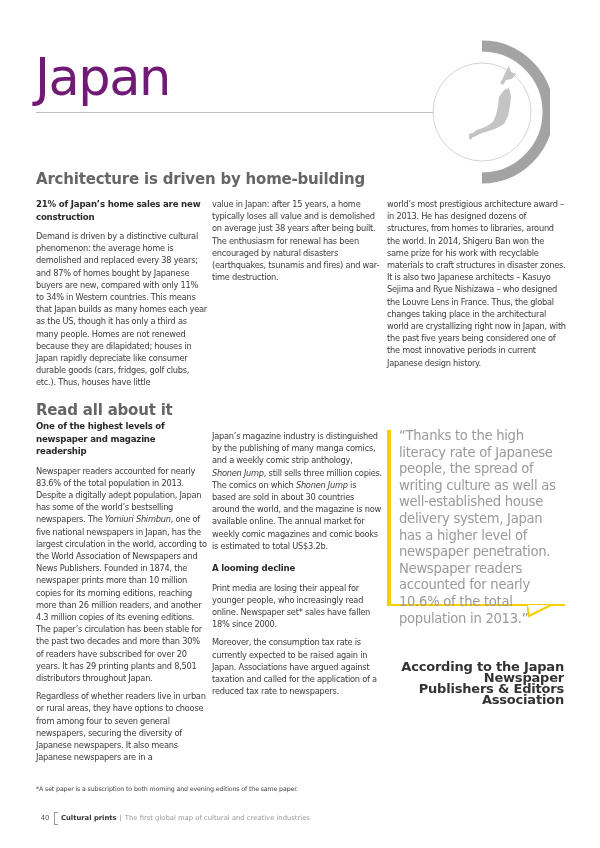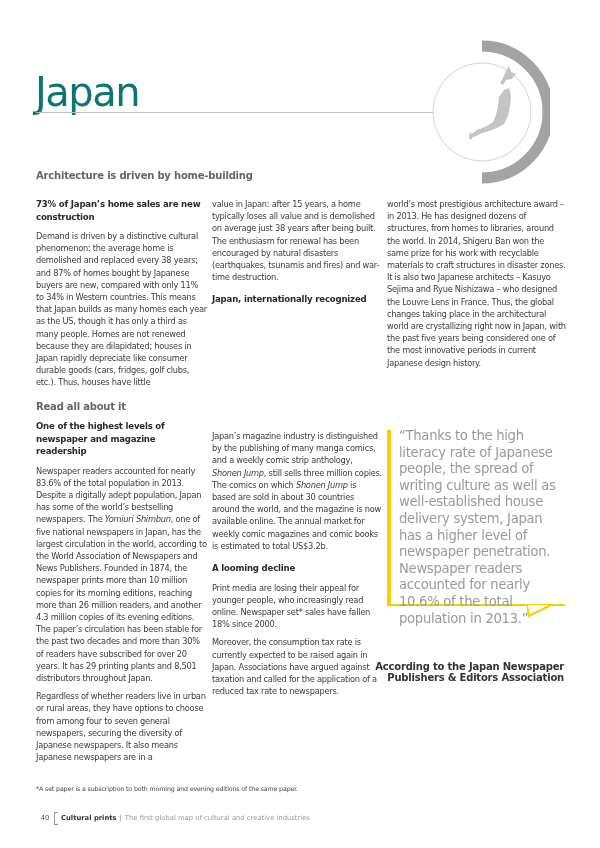--- a/index.html
+++ b/index.html
@@ -2,31 +2,30 @@
 <html><head>
   <meta charset="utf-8">
   <style>
     * { margin: 0; padding: 0; box-sizing: border-box; }
     html, body { width: 600px; height: 848px; background: #ffffff; overflow: hidden; }
     body { position: relative; font-family: "DejaVu Sans", sans-serif; color: #3a3a3a; }
 
     .page-title {
       position: absolute; left: 35px; top: 52px;
       font-family: "DejaVu Sans", sans-serif;
-      font-size: 40px; line-height: 1; color: #0f766e; letter-spacing: -1.5px;
+      font-size: 51px; line-height: 1; color: #701a75; letter-spacing: -1.5px;
       font-weight: normal;
-      margin-top: 20px;
     }
     .title-rule {
       position: absolute; left: 36px; top: 112px; width: 402px; height: 1px; background: #bdbdbd;
     }
     .emblem { position: absolute; left: 420px; top: 38px; width: 130px; height: 150px; }
 
     .section-heading {
-      position: absolute; left: 36px; font-size: 10px; font-weight: bold; color: #666666;
+      position: absolute; left: 36px; font-size: 15px; font-weight: bold; color: #666666;
       font-family: "DejaVu Sans", sans-serif; letter-spacing: -0.2px;
     }
     .col {
       position: absolute; font-size: 8.25px; line-height: 12.2px; color: #3c3c3c;
       font-family: "DejaVu Sans", sans-serif; letter-spacing: -0.25px;
     }
     .col p { margin-bottom: 6px; }
     .col h4 {
       font-size: 8.6px; font-weight: bold; line-height: 12.5px; color: #2a2a2a;
       margin-bottom: 7px; letter-spacing: -0.2px;
@@ -37,21 +36,21 @@
     .quote-bar { position: absolute; left: 0; top: 2px; width: 4px; height: 176px; background: #f5cf00; }
     .quote-bottom { position: absolute; left: 0; top: 176px; width: 178px; height: 2px; background: #f5cf00; }
     .quote-tail { position: absolute; left: 140px; top: 176px; }
     .quote-text {
       position: absolute; left: 12px; top: 0px; width: 168px;
       font-family: "DejaVu Sans", sans-serif; font-size: 13.2px; line-height: 16.6px;
       color: #9a9a9a; letter-spacing: -0.3px;
     }
     .quote-source {
       position: absolute; right: 36px; top: 661px; width: 200px; text-align: right;
-      font-size: 10px; line-height: 11px; font-weight: bold; color: #333; letter-spacing: -0.2px;
+      font-size: 13px; line-height: 11px; font-weight: bold; color: #333; letter-spacing: -0.2px;
     }
     .footnote {
       position: absolute; left: 36px; top: 785px; font-size: 6.3px; color: #444; letter-spacing: -0.15px;
     }
     .footer { position: absolute; left: 36px; top: 811px; height: 14px; display: flex; align-items: center; font-size: 6.8px; }
     .page-num { color: #555; width: 18px; text-align: center; }
     .footer-bracket { width: 4px; height: 13px; border-left: 1px solid #999; border-top: 1px solid #999; border-bottom: 1px solid #999; margin-right: 3px; }
     .pub-name { font-weight: bold; color: #333; margin-right: 3px; }
     .pub-sep { color: #888; margin-right: 3px; }
     .pub-sub { color: #999; }
@@ -66,27 +65,26 @@
   <circle cx="62" cy="74" r="49" fill="#ffffff" stroke="#c8c8c8" stroke-width="0.8"></circle>
   <path d="M62 8 A66 66 0 0 1 62 140" fill="none" stroke="#a3a3a3" stroke-width="11"></path>
   <path d="M86 33 l3 -5 l2 6 l5 2 l-4 5 l-6 1 l-3 5 l-3 -2 l3 -5 z" fill="#c4c4c4"></path>
   <path d="M84 52 l5 -2 l2 8 l-1 10 l-2 10 l-4 8 l-7 4 l-8 3 l-7 2 l-6 3 l-5 2 l-2 -2 l5 -4 l6 -3 l7 -3 l6 -4 l3 -7 l2 -9 l1 -9 z" fill="#c4c4c4"></path>
   <path d="M56 92 l4 -1 l2 2 l-3 2 l-4 0 z M49 96 l3 -1 l1 3 l-2 4 l-2 -2 z" fill="#c4c4c4"></path>
 </svg>
 
 <div class="section-heading" style="top:170px;">Architecture is driven by home-building</div>
 
 <div class="col" style="left:36px; top:198px; width:172px;">
-  <h4>73% of Japan’s home sales are new construction</h4>
+  <h4>21% of Japan’s home sales are new construction</h4>
   <p>Demand is driven by a distinctive cultural phenomenon: the average home is demolished and replaced every 38 years; and 87% of homes bought by Japanese buyers are new, compared with only 11% to 34% in Western countries. This means that Japan builds as many homes each year as the US, though it has only a third as many people. Homes are not renewed because they are dilapidated; houses in Japan rapidly depreciate like consumer durable goods (cars, fridges, golf clubs, etc.). Thus, houses have little</p>
 </div>
 
 <div class="col" style="left:212px; top:198px; width:170px;">
   <p>value in Japan: after 15 years, a home typically loses all value and is demolished on average just 38 years after being built. The enthusiasm for renewal has been encouraged by natural disasters (earthquakes, tsunamis and fires) and war-time destruction.</p>
-  <h4 class="mid">Japan, internationally recognized</h4>
 </div>
 
 <div class="col" style="left:387px; top:198px; width:180px;">
   <p>world’s most prestigious architecture award – in 2013. He has designed dozens of structures, from homes to libraries, around the world. In 2014, Shigeru Ban won the same prize for his work with recyclable materials to craft structures in disaster zones. It is also two Japanese architects – Kasuyo Sejima and Ryue Nishizawa – who designed the Louvre Lens in France. Thus, the global changes taking place in the architectural world are crystallizing right now in Japan, with the past five years being considered one of the most innovative periods in current Japanese design history.</p>
 </div>
 
 <div class="section-heading" style="top:401px;">Read all about it</div>
 
 <div class="col" style="left:36px; top:420px; width:172px;">
   <h4>One of the highest levels of newspaper and magazine readership</h4>

